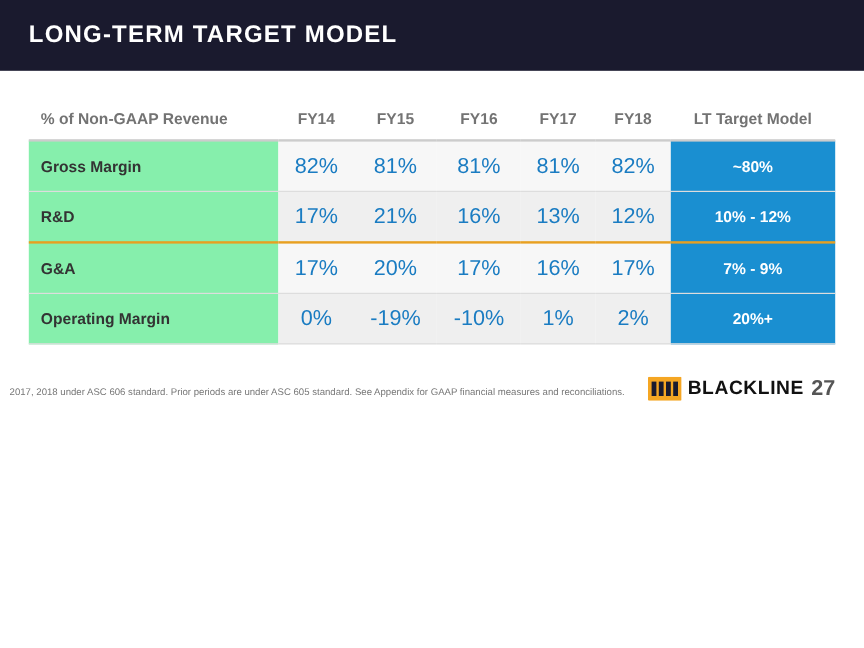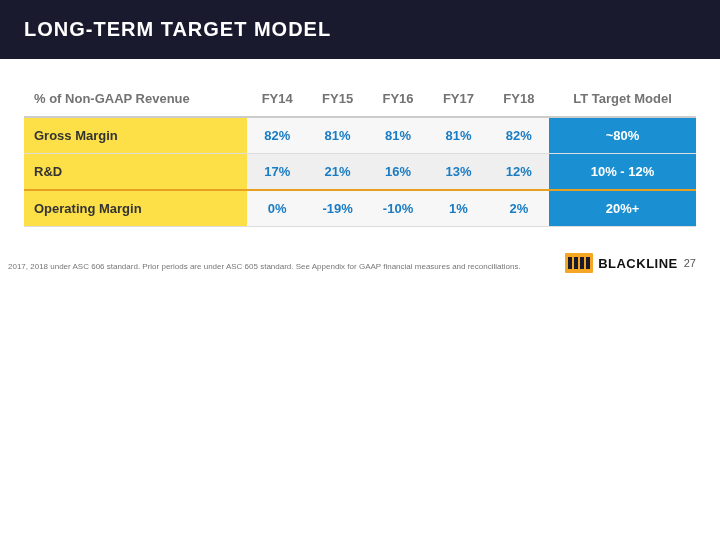--- a/index.html
+++ b/index.html
@@ -61,33 +61,33 @@
       padding: 10px 8px;
       text-align: center;
       border-bottom: 1px solid #dddddd;
       font-size: 13px;
     }
     .data-row td:first-child {
       text-align: left;
       font-weight: 700;
       color: #333333;
       padding-left: 10px;
-      background: #fde047;
+      background: #86efac;
     }
     .data-row:nth-child(odd) td:not(:first-child):not(:last-child) {
       background: #f7f7f7;
     }
     .data-row:nth-child(even) td:not(:first-child):not(:last-child) {
       background: #efefef;
     }
 
     .val {
       color: #1a7cc2;
-      font-weight: 700;
-      font-size: 13px;
+      font-weight: 400;
+      font-size: 18px;
     }
 
     
     .lt-target {
       background: #1a8fd1 !important;
       color: #ffffff !important;
       font-weight: 700;
       font-size: 13px;
       margin-left: 28px;
     }
@@ -110,37 +110,37 @@
       color: #777777;
       max-width: 500px;
       line-height: 1.4;
     }
     .footer-right {
       display: flex;
       align-items: center;
       gap: 6px;
     }
     .page-num {
-      font-size: 11px;
+      font-size: 18px;
       color: #555555;
-      font-weight: 400;
+      font-weight: 700;
     }
 
     
     .logo {
       display: flex;
       align-items: center;
       gap: 5px;
     }
     .logo-icon {
       width: 28px;
       height: 20px;
     }
     .logo-text {
-      font-size: 13px;
+      font-size: 16px;
       font-weight: 900;
       color: #111111;
       letter-spacing: 0.5px;
     }
   </style>
 </head>
 <body>
 
 <div class="header">
   <span>LONG-TERM TARGET MODEL</span>
@@ -185,20 +185,29 @@
             <td class="lt-target">~80%</td>
           </tr>
           <tr class="data-row row-rd">
             <td>R&amp;D</td>
             <td><span class="val">17%</span></td>
             <td><span class="val">21%</span></td>
             <td><span class="val">16%</span></td>
             <td><span class="val">13%</span></td>
             <td><span class="val">12%</span></td>
             <td class="lt-target">10% - 12%</td>
+          </tr>
+          <tr class="data-row row-ga">
+            <td>G&amp;A</td>
+            <td><span class="val">17%</span></td>
+            <td><span class="val">20%</span></td>
+            <td><span class="val">17%</span></td>
+            <td><span class="val">16%</span></td>
+            <td><span class="val">17%</span></td>
+            <td class="lt-target">7% - 9%</td>
           </tr>
           <tr class="data-row row-om">
             <td>Operating Margin</td>
             <td><span class="val">0%</span></td>
             <td><span class="val">-19%</span></td>
             <td><span class="val">-10%</span></td>
             <td><span class="val">1%</span></td>
             <td><span class="val">2%</span></td>
             <td class="lt-target">20%+</td>
           </tr>

